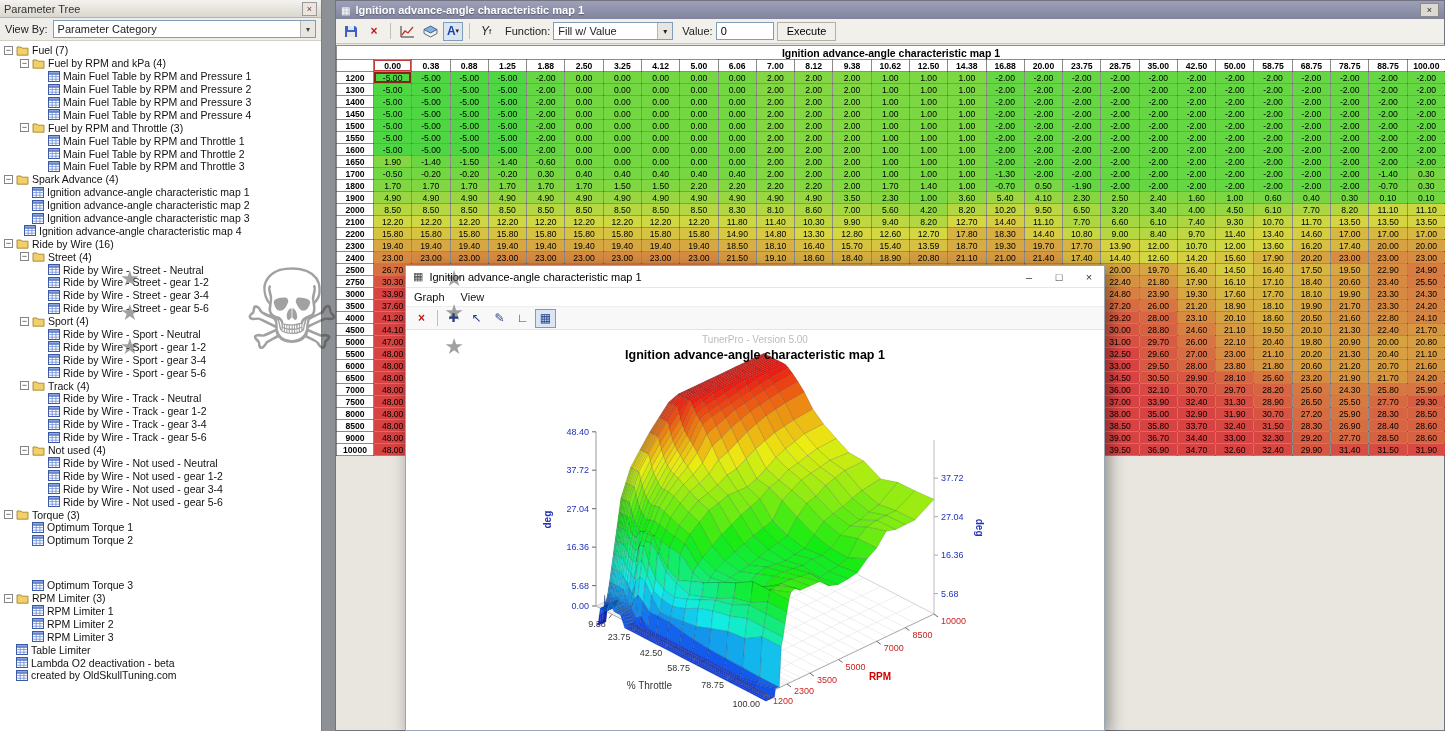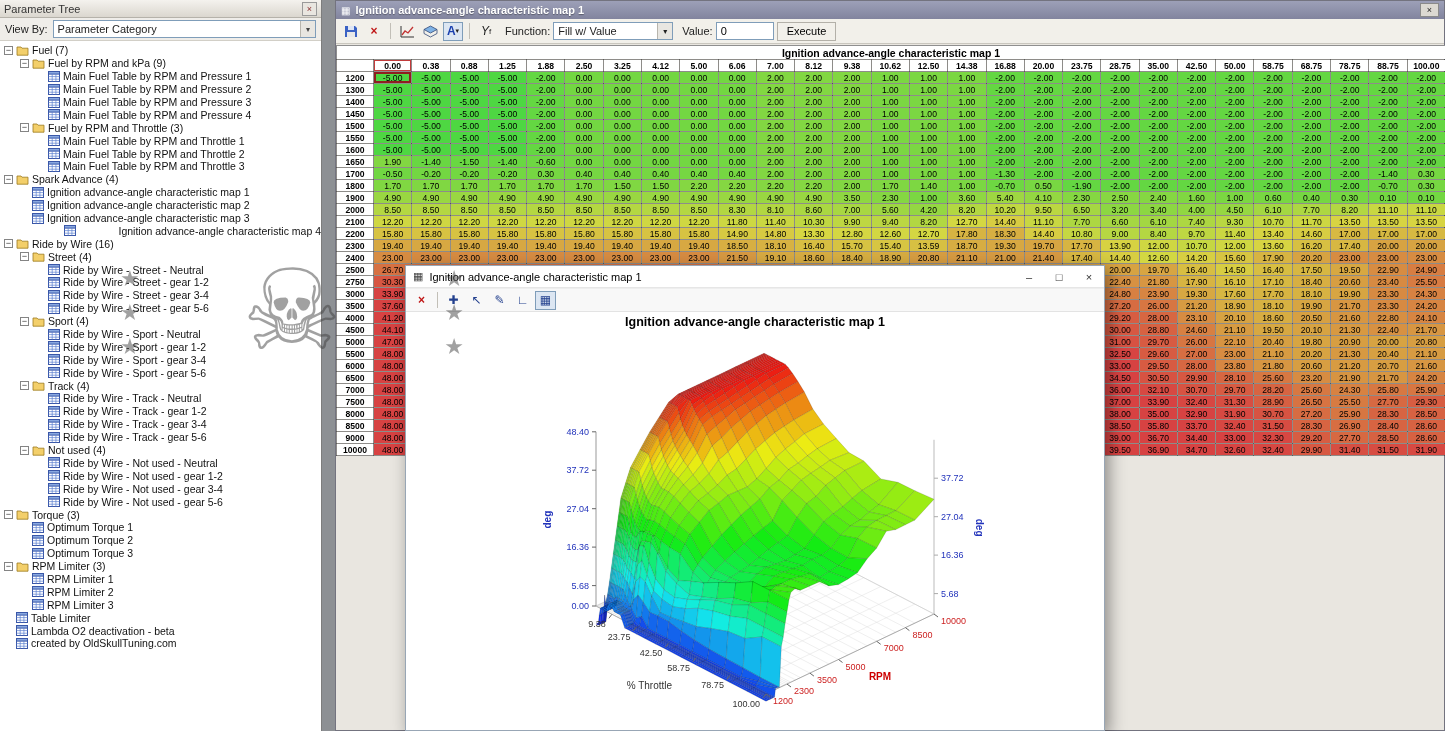--- a/index.html
+++ b/index.html
@@ -117,21 +117,21 @@
         </span>
         <span class="tlabel">Fuel (7)</span>
       </div>
       <div class="titem" style="padding-left: 20px;">
         <span class="exp">−</span>
         <span class="ticon">
           <svg width="13" height="11" viewBox="0 0 13 11">
             <path d="M1 2 h4 l1 1.2 h6 v7 H1z" fill="#f3cf6a" stroke="#9c7a1e" stroke-width="0.8"></path>
           </svg>
         </span>
-        <span class="tlabel">Fuel by RPM and kPa (9)</span>
+        <span class="tlabel">Fuel by RPM and kPa (4)</span>
       </div>
       <div class="titem" style="padding-left: 36px;">
         <span class="expspace"></span>
         <span class="ticon">
           <svg width="12" height="11" viewBox="0 0 12 11">
             <rect x="0.5" y="0.5" width="11" height="10" fill="#fff" stroke="#3a57a8"></rect>
             <rect x="0.5" y="0.5" width="11" height="2.6" fill="#89a8e0" stroke="#3a57a8"></rect>
             <path d="M0.5 5.6 H11.5 M0.5 8.2 H11.5 M4.2 3 V10.5 M7.9 3 V10.5" stroke="#5a7fd0" stroke-width="0.7" fill="none"></path>
           </svg>
         </span>
@@ -247,21 +247,21 @@
         <span class="expspace"></span>
         <span class="ticon">
           <svg width="12" height="11" viewBox="0 0 12 11">
             <rect x="0.5" y="0.5" width="11" height="10" fill="#fff" stroke="#3a57a8"></rect>
             <rect x="0.5" y="0.5" width="11" height="2.6" fill="#89a8e0" stroke="#3a57a8"></rect>
             <path d="M0.5 5.6 H11.5 M0.5 8.2 H11.5 M4.2 3 V10.5 M7.9 3 V10.5" stroke="#5a7fd0" stroke-width="0.7" fill="none"></path>
           </svg>
         </span>
         <span class="tlabel">Ignition advance-angle characteristic map 3</span>
       </div>
-      <div class="titem" style="padding-left: 12px; justify-content: space-between;">
+      <div class="titem" style="padding-left: 12px;">
         <span class="expspace"></span>
         <span class="ticon">
           <svg width="12" height="11" viewBox="0 0 12 11">
             <rect x="0.5" y="0.5" width="11" height="10" fill="#fff" stroke="#3a57a8"></rect>
             <rect x="0.5" y="0.5" width="11" height="2.6" fill="#89a8e0" stroke="#3a57a8"></rect>
             <path d="M0.5 5.6 H11.5 M0.5 8.2 H11.5 M4.2 3 V10.5 M7.9 3 V10.5" stroke="#5a7fd0" stroke-width="0.7" fill="none"></path>
           </svg>
         </span>
         <span class="tlabel">Ignition advance-angle characteristic map 4</span>
       </div>
@@ -510,21 +510,21 @@
         <span class="expspace"></span>
         <span class="ticon">
           <svg width="12" height="11" viewBox="0 0 12 11">
             <rect x="0.5" y="0.5" width="11" height="10" fill="#fff" stroke="#3a57a8"></rect>
             <rect x="0.5" y="0.5" width="11" height="2.6" fill="#89a8e0" stroke="#3a57a8"></rect>
             <path d="M0.5 5.6 H11.5 M0.5 8.2 H11.5 M4.2 3 V10.5 M7.9 3 V10.5" stroke="#5a7fd0" stroke-width="0.7" fill="none"></path>
           </svg>
         </span>
         <span class="tlabel">Optimum Torque 2</span>
       </div>
-      <div class="titem" style="padding-left: 20px;">
+      <div class="titem" style="padding-left: 20px; margin-top: 32px;">
         <span class="expspace"></span>
         <span class="ticon">
           <svg width="12" height="11" viewBox="0 0 12 11">
             <rect x="0.5" y="0.5" width="11" height="10" fill="#fff" stroke="#3a57a8"></rect>
             <rect x="0.5" y="0.5" width="11" height="2.6" fill="#89a8e0" stroke="#3a57a8"></rect>
             <path d="M0.5 5.6 H11.5 M0.5 8.2 H11.5 M4.2 3 V10.5 M7.9 3 V10.5" stroke="#5a7fd0" stroke-width="0.7" fill="none"></path>
           </svg>
         </span>
         <span class="tlabel">Optimum Torque 3</span>
       </div>
@@ -1687,29 +1687,34 @@
 <div class="graphwin">
   <div class="gw-titlebar">
     <span class="gw-titleicon">▦</span>
     <span>Ignition advance-angle characteristic map 1</span>
     <div class="gw-buttons">
       <span class="gw-btn">–</span>
       <span class="gw-btn">□</span>
       <span class="gw-btn">×</span>
     </div>
   </div>
+  <div class="gw-menubar">
+    <span class="gw-menu-item">Graph</span>
+    <span class="gw-menu-item">View</span>
+  </div>
   <div class="gw-toolbar">
     <span class="gbtn redx">×</span>
     <span class="tsep"></span>
     <span class="gbtn">✚</span>
     <span class="gbtn">↖</span>
     <span class="gbtn">✎</span>
     <span class="gbtn">∟</span>
     <span class="gbtn pressed">▦</span>
   </div>
+  <div class="gw-version">TunerPro - Version 5.00</div>
   <div class="gw-charttitle">Ignition advance-angle characteristic map 1</div>
   <svg id="surfsvg" class="gw-svg" width="700" height="466" viewBox="0 0 700 466" xmlns="http://www.w3.org/2000/svg">
       <line x1="190.0" y1="340.0" x2="358.0" y2="260.0" stroke="#dedede" stroke-width="0.5"></line>
       <line x1="190.6" y1="340.3" x2="358.6" y2="260.3" stroke="#dedede" stroke-width="0.5"></line>
       <line x1="191.5" y1="340.8" x2="359.5" y2="260.8" stroke="#dedede" stroke-width="0.5"></line>
       <line x1="192.1" y1="341.1" x2="360.1" y2="261.1" stroke="#dedede" stroke-width="0.5"></line>
       <line x1="193.2" y1="341.7" x2="361.2" y2="261.7" stroke="#dedede" stroke-width="0.5"></line>
       <line x1="194.3" y1="342.2" x2="362.3" y2="262.2" stroke="#dedede" stroke-width="0.5"></line>
       <line x1="195.5" y1="342.9" x2="363.5" y2="262.9" stroke="#dedede" stroke-width="0.5"></line>
       <line x1="197.0" y1="343.6" x2="365.0" y2="263.6" stroke="#dedede" stroke-width="0.5"></line>

